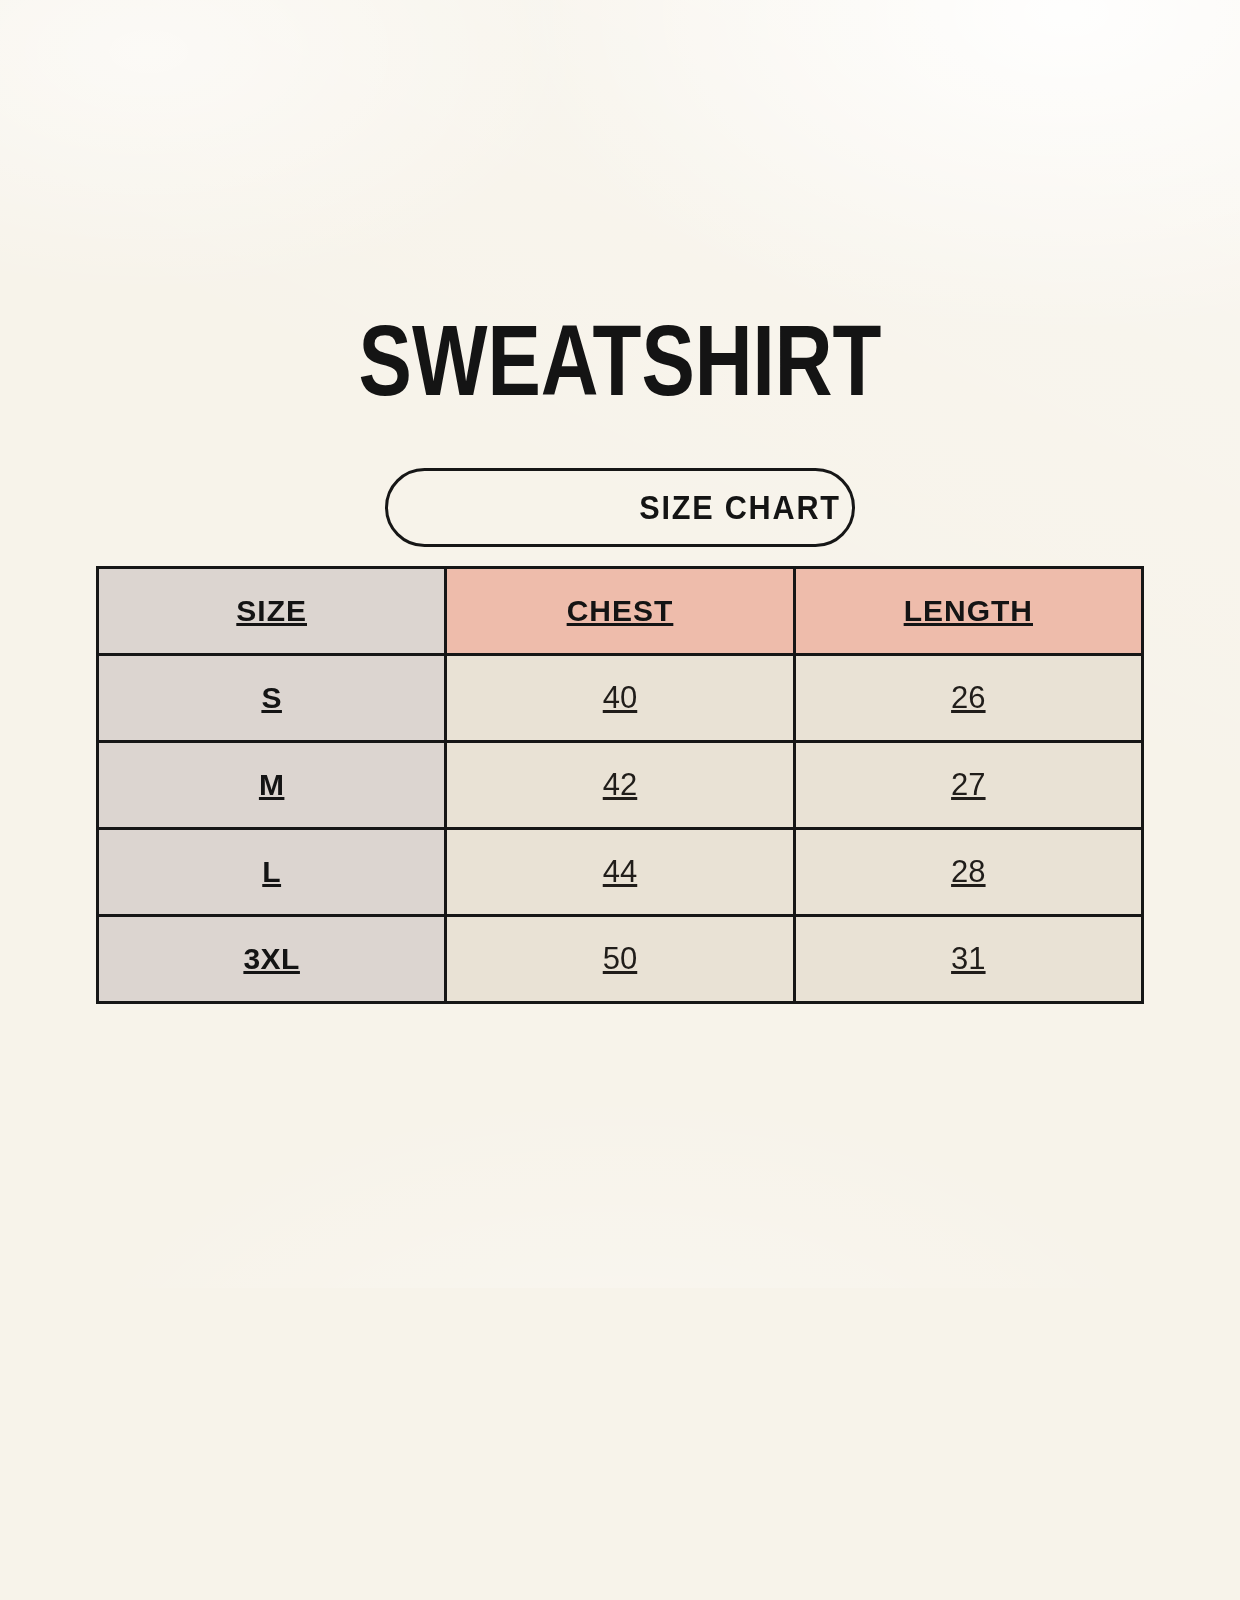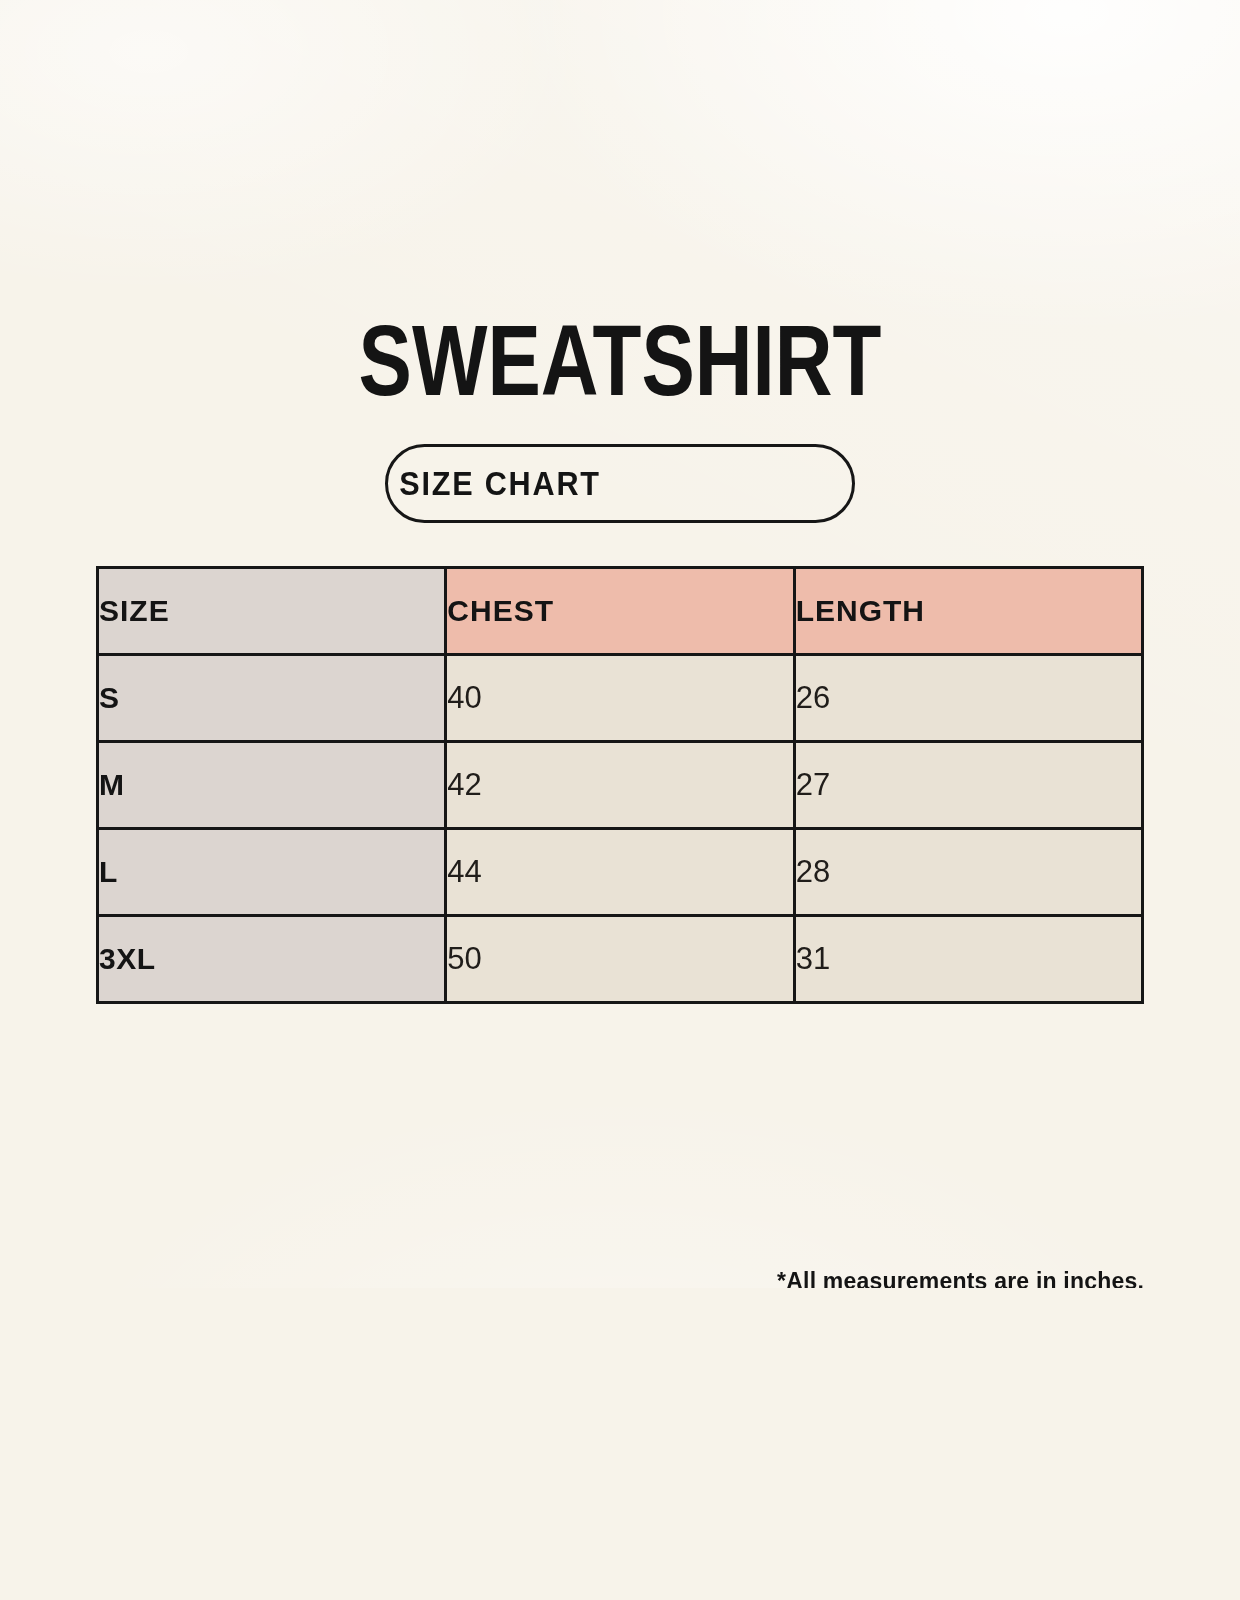--- a/index.html
+++ b/index.html
@@ -35,45 +35,46 @@
     font-size:100px;
     font-weight:700;
     text-align:center;
     letter-spacing:0px;
     transform:scaleX(0.80);
     transform-origin:50% 50%;
     white-space:nowrap;
   }
   .pill{
     position:absolute;
-    top:444px;left:50%;
+    top:468px;left:50%;
     width:470px;height:79px;
     margin-left:-235px;
     border:3px solid var(--border);
     border-radius:42px;
-    display:flex;align-items:center;justify-content:flex-start;
+    display:flex;align-items:center;justify-content:flex-end;
   }
   .pill span{
     font-size:34px;font-weight:700;letter-spacing:2px;
     transform:scaleX(0.9);transform-origin:50% 50%;
     white-space:nowrap;
   }
   table.size-table{
     position:absolute;
     left:96px;top:566px;
     width:1048px;
     border-collapse:collapse;
     table-layout:fixed;
   }
   .size-table th,.size-table td{
     border:3px solid var(--border);
     height:87px;
-    text-align:left;
+    text-align:center;
     vertical-align:middle;
     padding:0;
+    text-decoration:underline;
   }
   .size-table th{
     font-size:30px;font-weight:700;letter-spacing:1px;
     background:var(--accent);
   }
   .size-table th.col-size{background:var(--size-col);}
   .size-table td.col-size{
     background:var(--size-col);
     font-size:30px;font-weight:700;letter-spacing:0.5px;
   }
@@ -126,15 +127,14 @@
           <td class="col-val">28</td>
         </tr>
         <tr>
           <td class="col-size">3XL</td>
           <td class="col-val">50</td>
           <td class="col-val">31</td>
         </tr>
       </tbody>
   </table>
 
-  <div class="footnote">*All measurements are in inches.</div>
 
 </div>
 
 </body></html>

